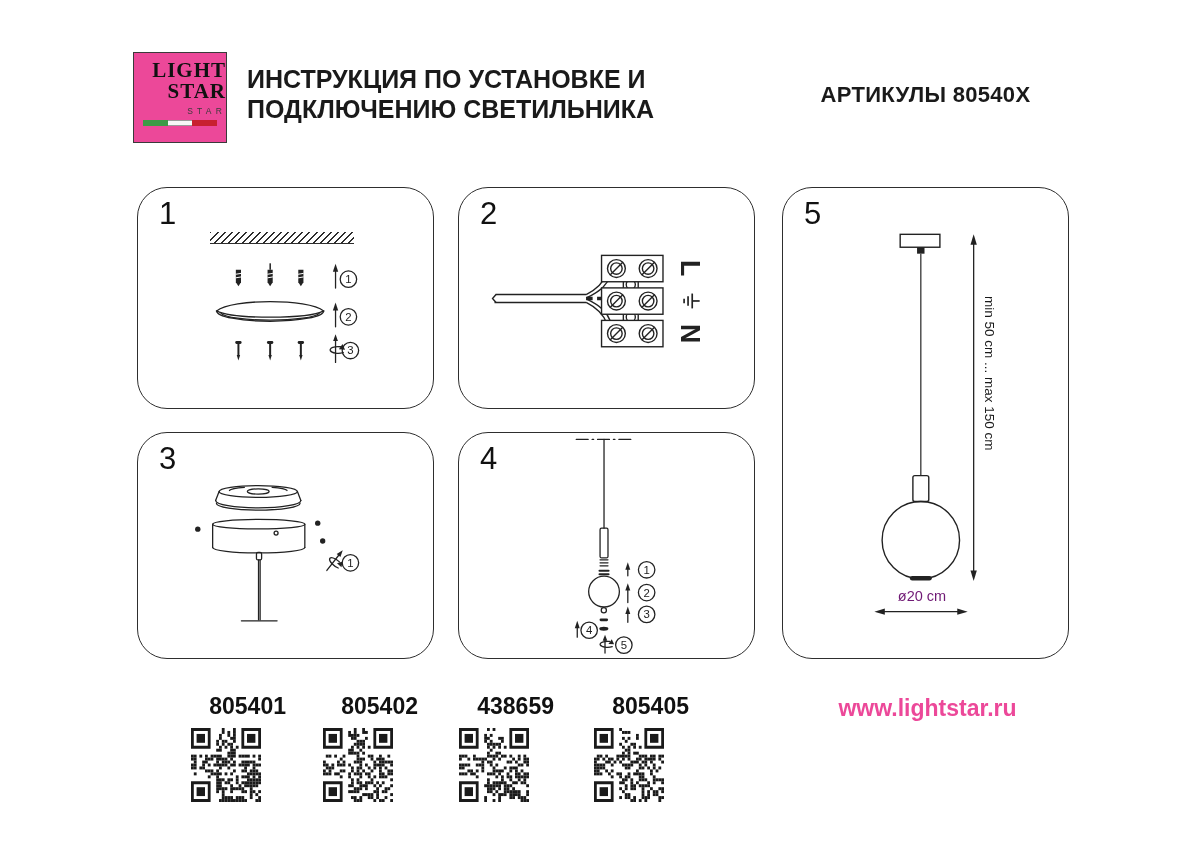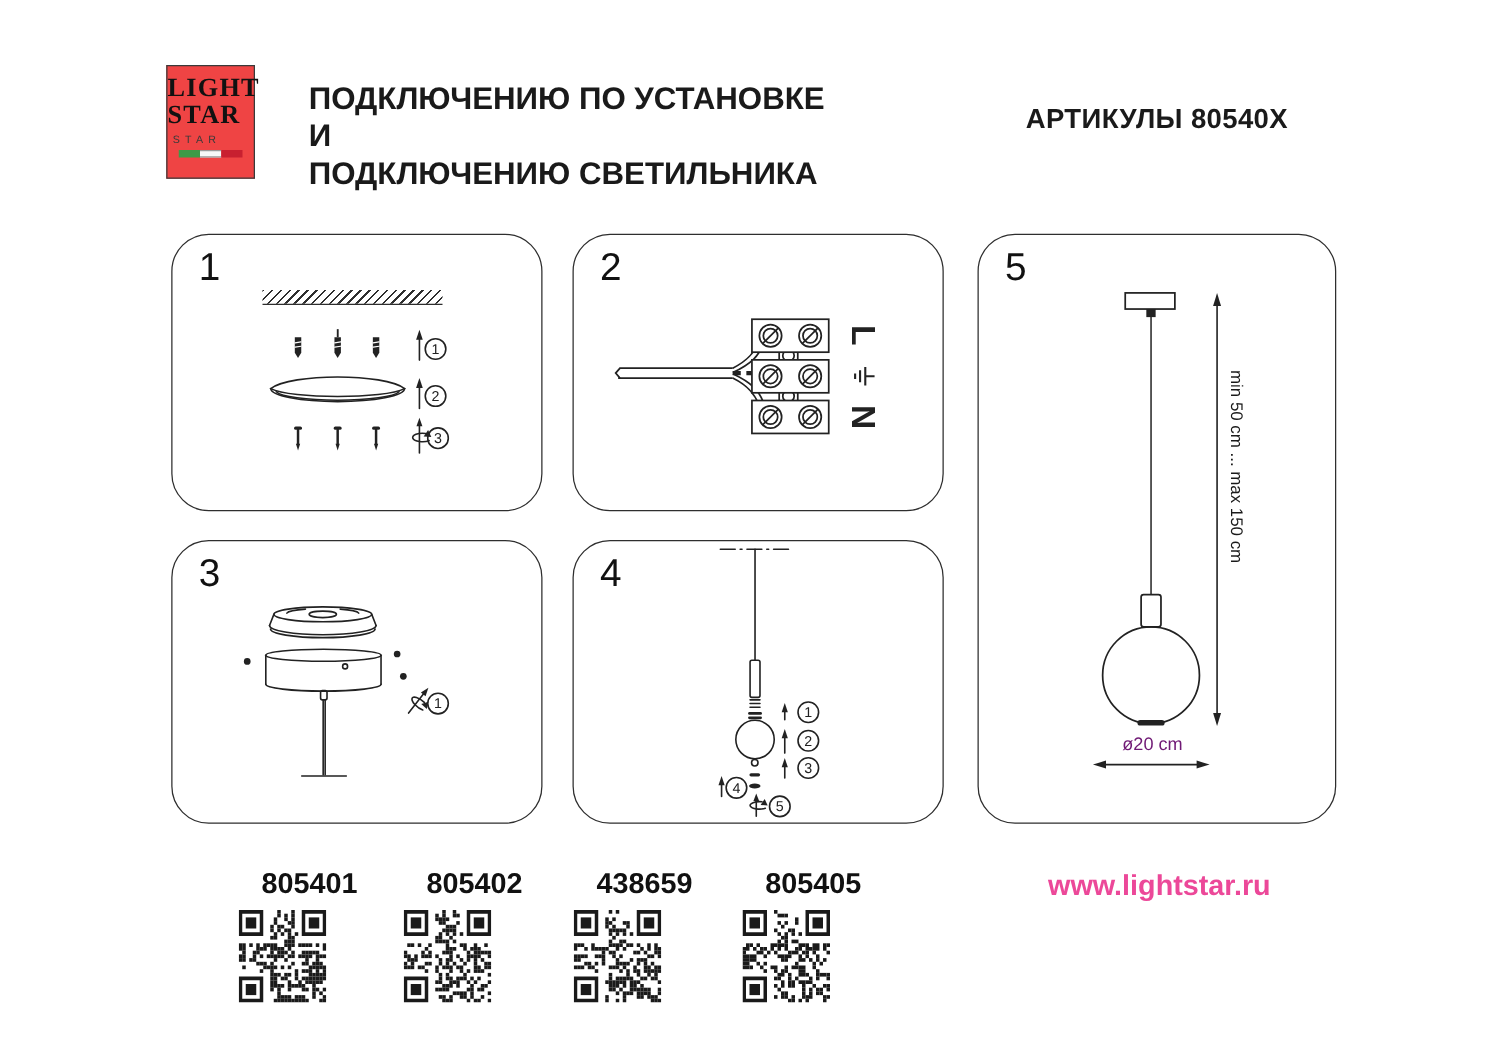--- a/index.html
+++ b/index.html
@@ -2,23 +2,23 @@
 <html><head>
 <meta charset="utf-8">
 <style>
   html,body { margin:0; padding:0; background:#ffffff; }
   .sheet {
     position:relative; width:1200px; height:848px; background:#ffffff;
     font-family:"Liberation Sans", sans-serif; color:#1a1a1a; overflow:hidden;
   }
   
   .logo {
-    position:absolute; left:133px; top:52px; width:71px; height:91px;
-    border:1.5px solid #3a3a3a; box-sizing:border-box; text-align:left;
-    font-family:"Liberation Serif", serif; background:#ef4444;
+    position:absolute; left:133px; top:52px; width:94px; height:91px;
+    border:1.5px solid #3a3a3a; box-sizing:border-box; text-align:right;
+    font-family:"Liberation Serif", serif; background:#ec4899;
   }
   .logo-word { font-weight:700; font-size:21px; line-height:1.02; letter-spacing:1px; color:#111; }
   .logo-word.first { margin-top:7px; }
   .logo-group { font-family:"Liberation Sans", sans-serif; font-size:8.5px; letter-spacing:4.2px; text-indent:4.2px; color:#3a3a3a; margin-top:3px; }
   .flag { display:flex; height:6.5px; margin:4px 9px 0 9px; }
   .flag span { flex:1; }
   .flag .fg { background:#3d9a47; }
   .flag .fw { background:#f7f7f7; border-top:1px solid #9a9a9a; border-bottom:1px solid #9a9a9a; box-sizing:border-box; }
   .flag .fr { background:#c82030; }
 
@@ -74,21 +74,21 @@
     <div class="logo-word">STAR</div>
     <div class="logo-group">STAR</div>
     <div class="flag">
         <span class="fg"></span>
         <span class="fw"></span>
         <span class="fr"></span>
       </div>
   </div>
 
   <div class="title">
-    <div>ПОДКЛЮЧЕНИЮ ПО УСТАНОВКЕ И</div>
+    <div>ИНСТРУКЦИЯ ПО УСТАНОВКЕ И</div>
     <div>ПОДКЛЮЧЕНИЮ СВЕТИЛЬНИКА</div>
   </div>
 
   <div class="series-block">
     <div class="articles">АРТИКУЛЫ 80540X</div>
   </div>
 
   <div class="panel" id="panel-1">
     <div class="panel-number">1</div>
     <div class="hatch"></div>

